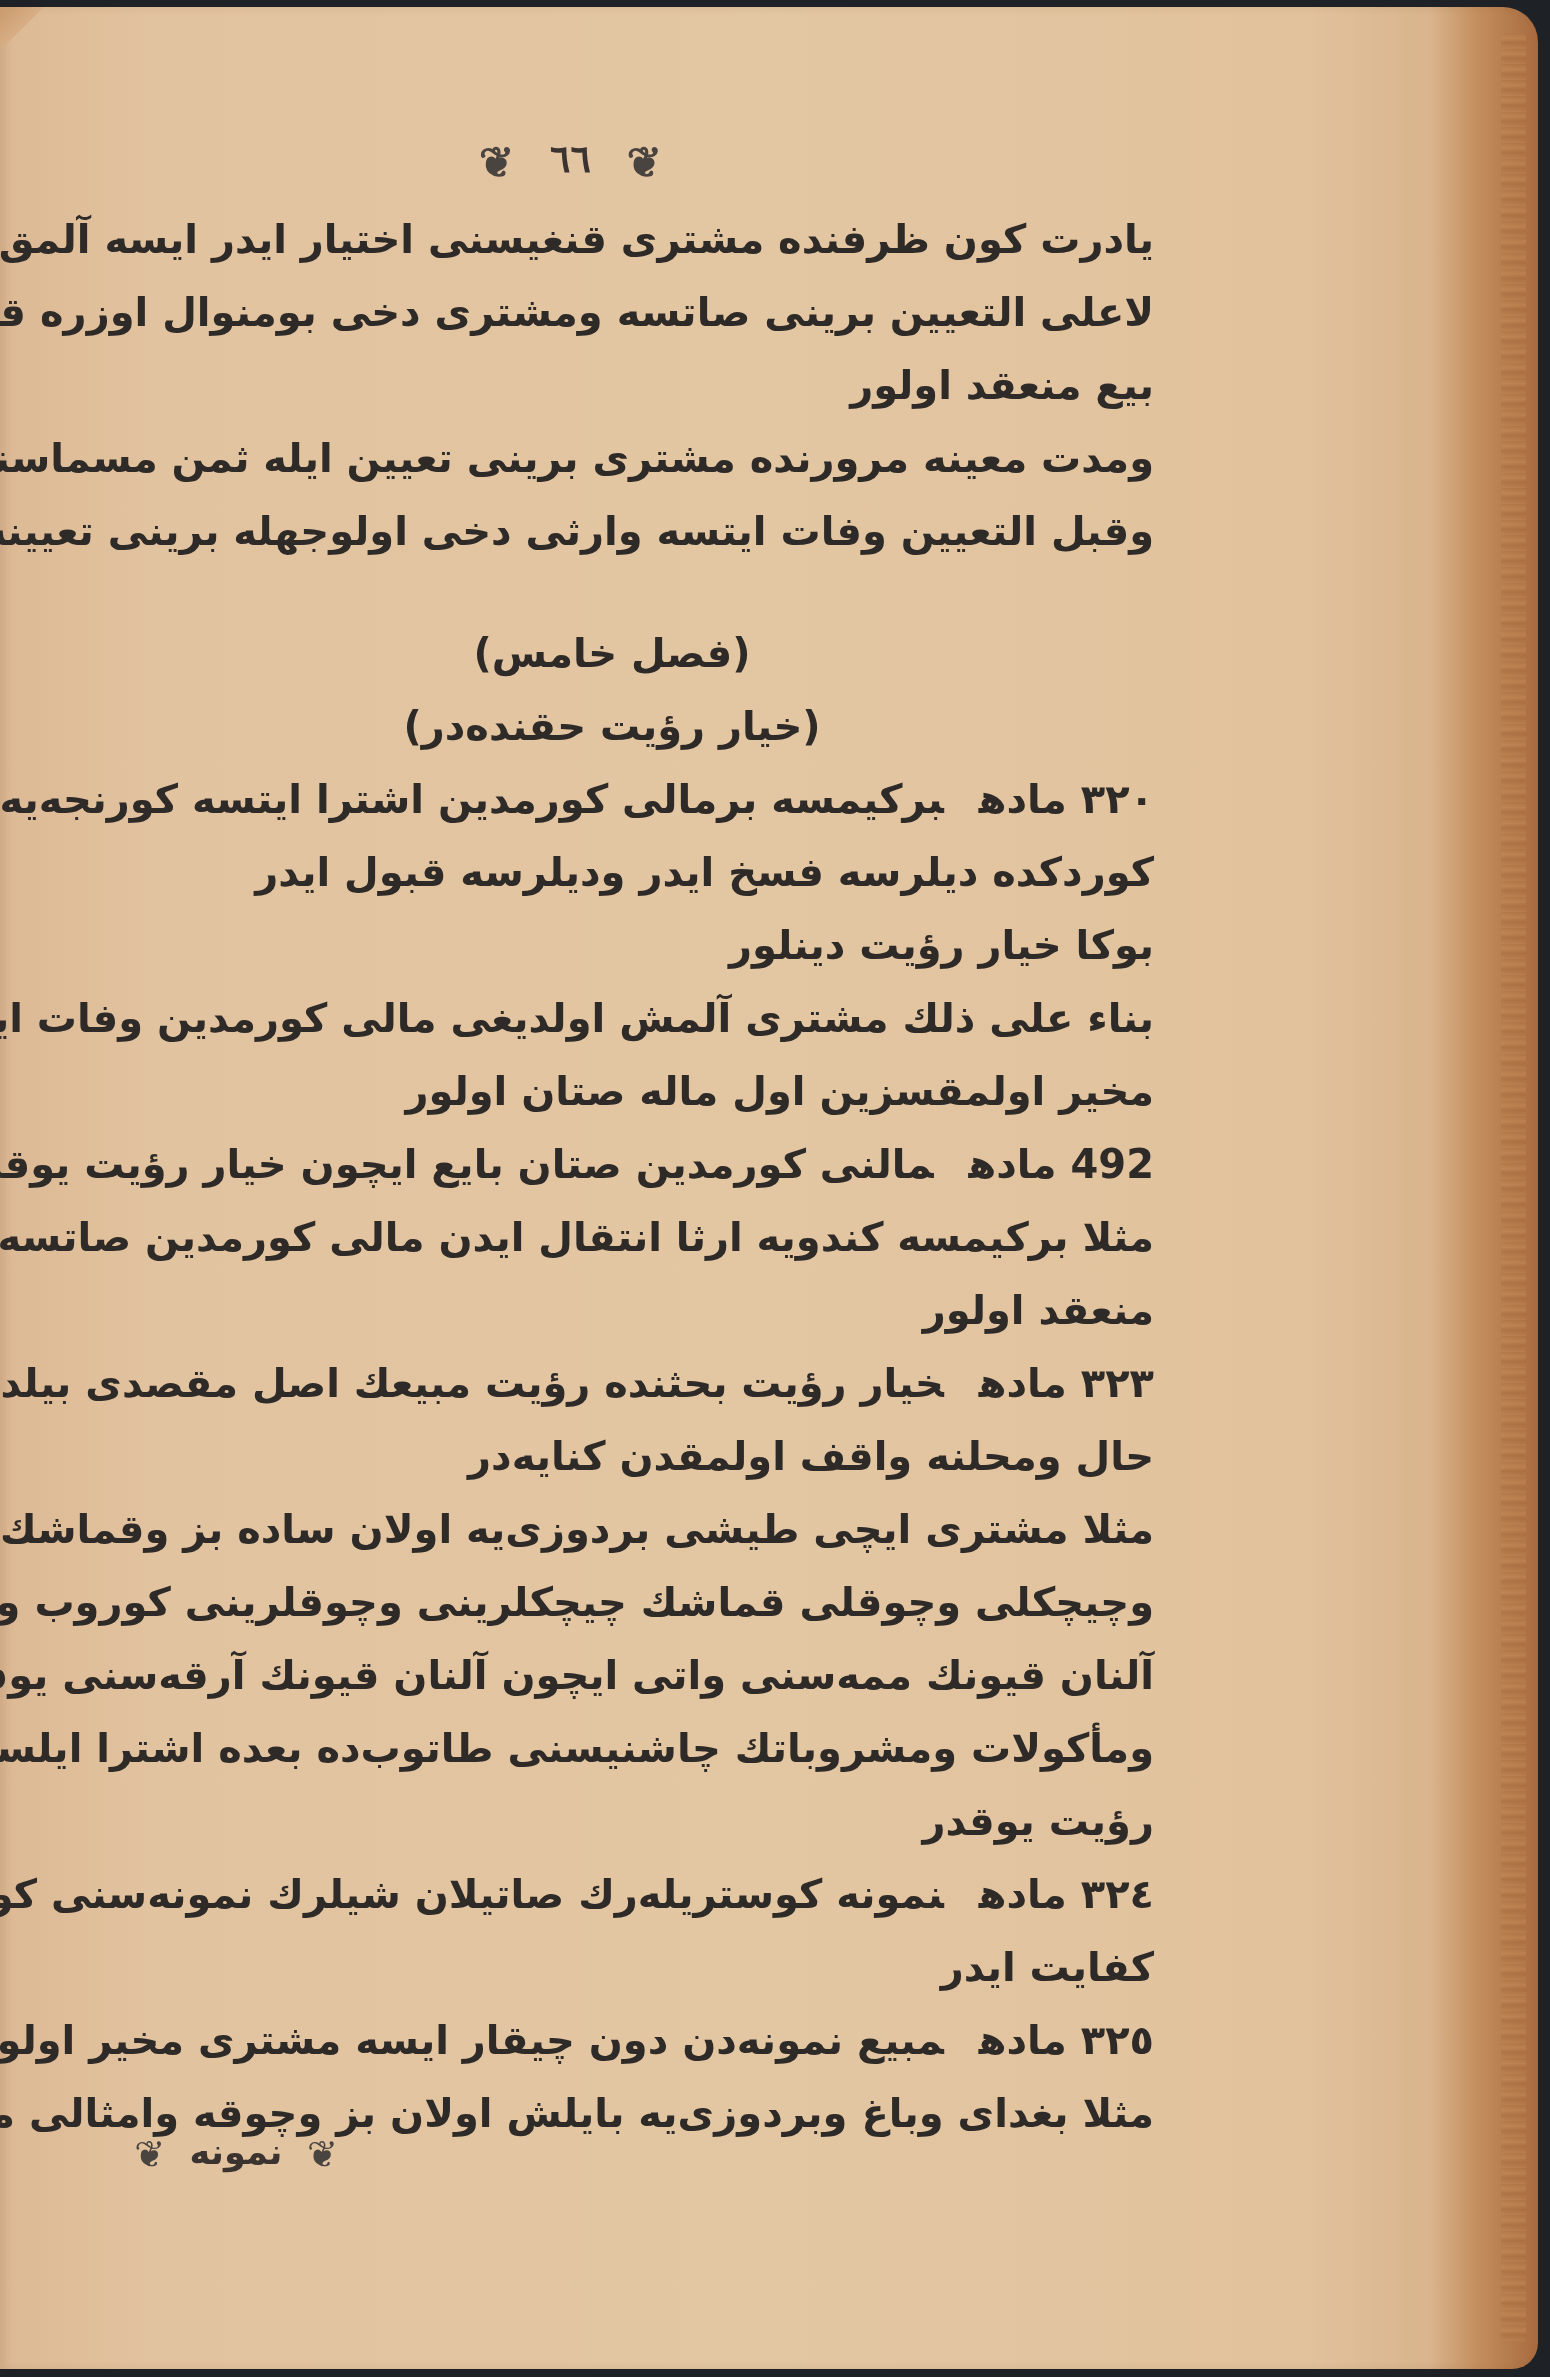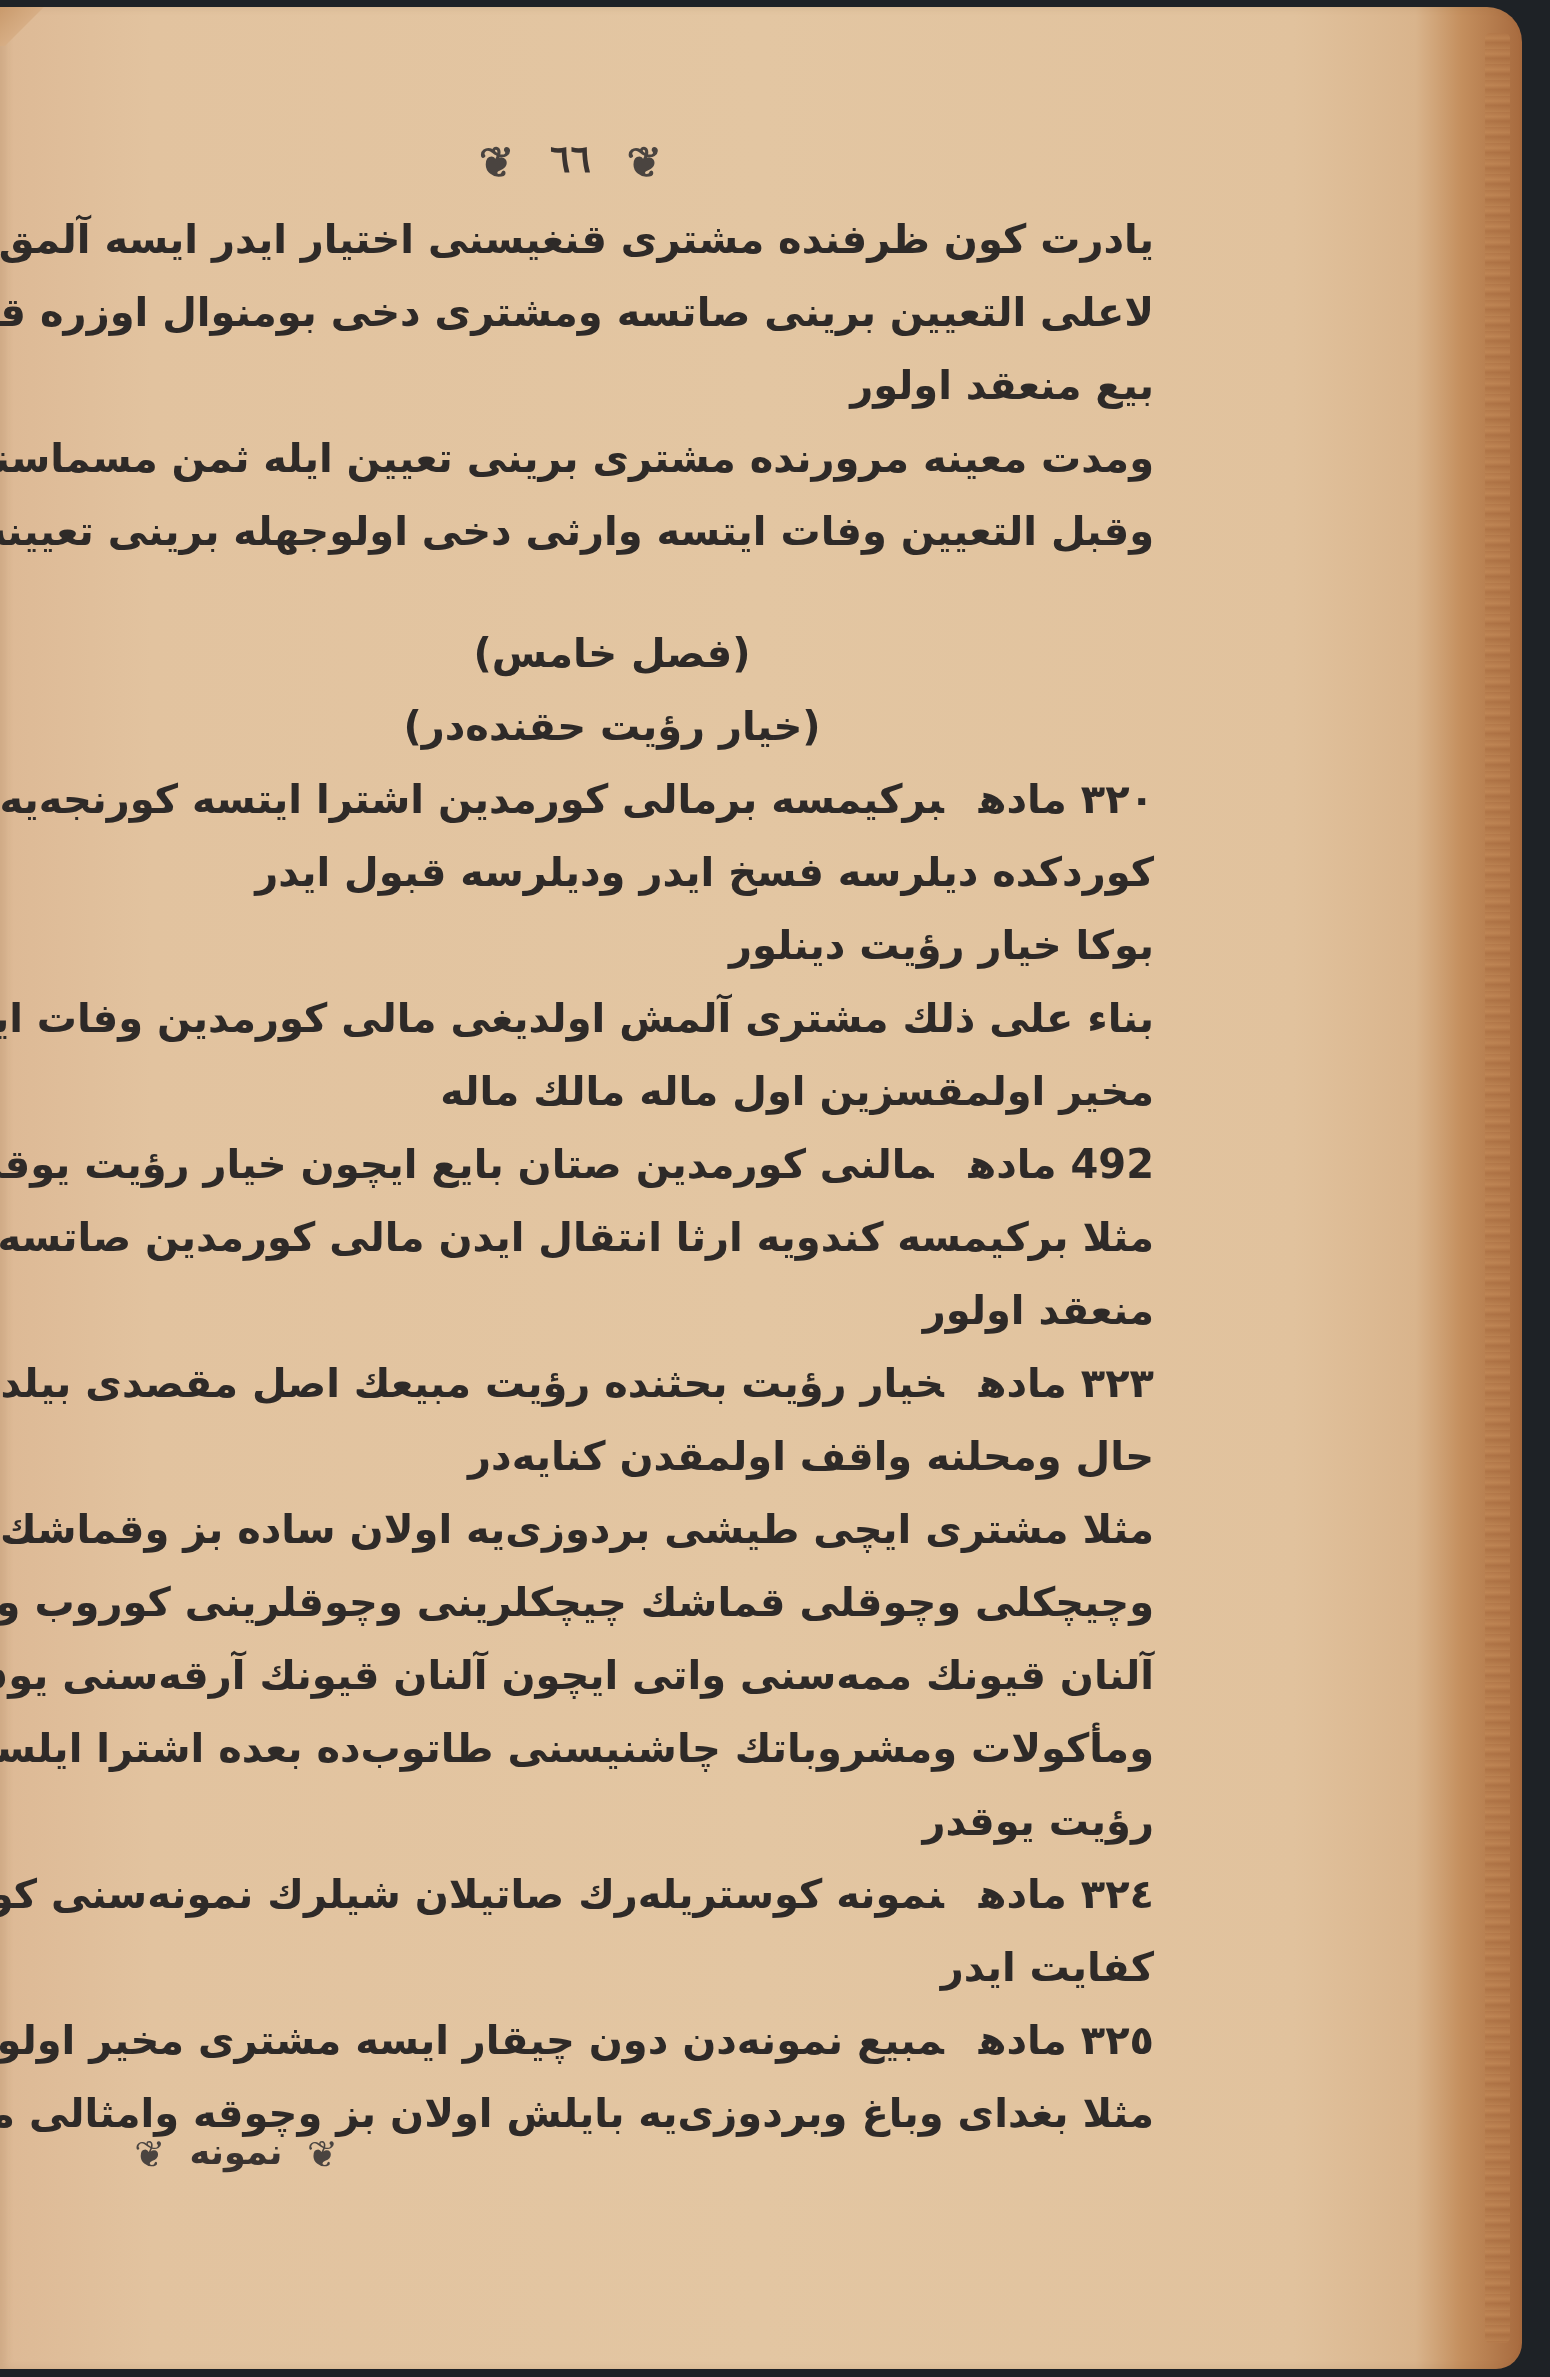--- a/index.html
+++ b/index.html
@@ -16,20 +16,21 @@
     .page {
       position: absolute;
       left: 0;
       top: 7px;
       width: 1522px;
       height: 2362px;
       background: linear-gradient(90deg, #ddb995 0%, #e2c39f 10%, #e3c6a2 50%, #e1c29d 85%, #d9b48c 93%, #c48f5e 96%, #a76a3e 100%);
       border-top-right-radius: 35px;
       border-bottom-right-radius: 26px;
       box-shadow: inset 5.2px 0 8.7px rgba(120,80,40,0.15);
+      padding-left: 16px;
     }
     .page-edge {
       position: absolute;
       right: 12.2px;
       top: 26px;
       bottom: 26px;
       width: 24.4px;
       background: repeating-linear-gradient(180deg, #b07446 0px, #c48a57 5.2px, #a96c3f 9.6px, #bd8452 15.7px);
       opacity: 0.55;
       border-radius: 5.2px;
@@ -135,21 +136,21 @@
     <span class="line center">(فصل خامس)</span>
     <span class="line center">(خیار رؤیت حقنده‌در)</span>
 
     <span class="line">
       <span class="madde-num"><span>٣٢٠</span> <span>ماده</span></span><span>برکیمسه برمالی کورمدین اشترا ایتسه کورنجه‌یه دك مخیردر</span>
     </span>
     <span class="line short">کوردکده دیلرسه فسخ ایدر ودیلرسه قبول ایدر</span>
     <span class="line short">بوکا خیار رؤیت دینلور</span>
 
     <span class="line">بناء علی ذلك مشتری آلمش اولدیغی مالی کورمدین وفات ایتسه وارثی</span>
-    <span class="line short">مخیر اولمقسزین اول ماله مالك ماله</span>
+    <span class="line short">مخیر اولمقسزین اول ماله صتان اولور</span>
 
     <span class="line">
       <span class="madde-num"><span>492</span> <span>ماده</span></span><span>مالنی کورمدین صتان بایع ایچون خیار رؤیت یوقدر</span>
     </span>
     <span class="line">مثلا برکیمسه کندویه ارثا انتقال ایدن مالی کورمدین صاتسه بیع بلاخیار</span>
     <span class="line short">منعقد اولور</span>
 
     <span class="line">
       <span class="madde-num"><span>٣٢٣</span> <span>ماده</span></span><span>خیار رؤیت بحثنده رؤیت مبیعك اصل مقصدی بیلدیرن</span>
     </span>

